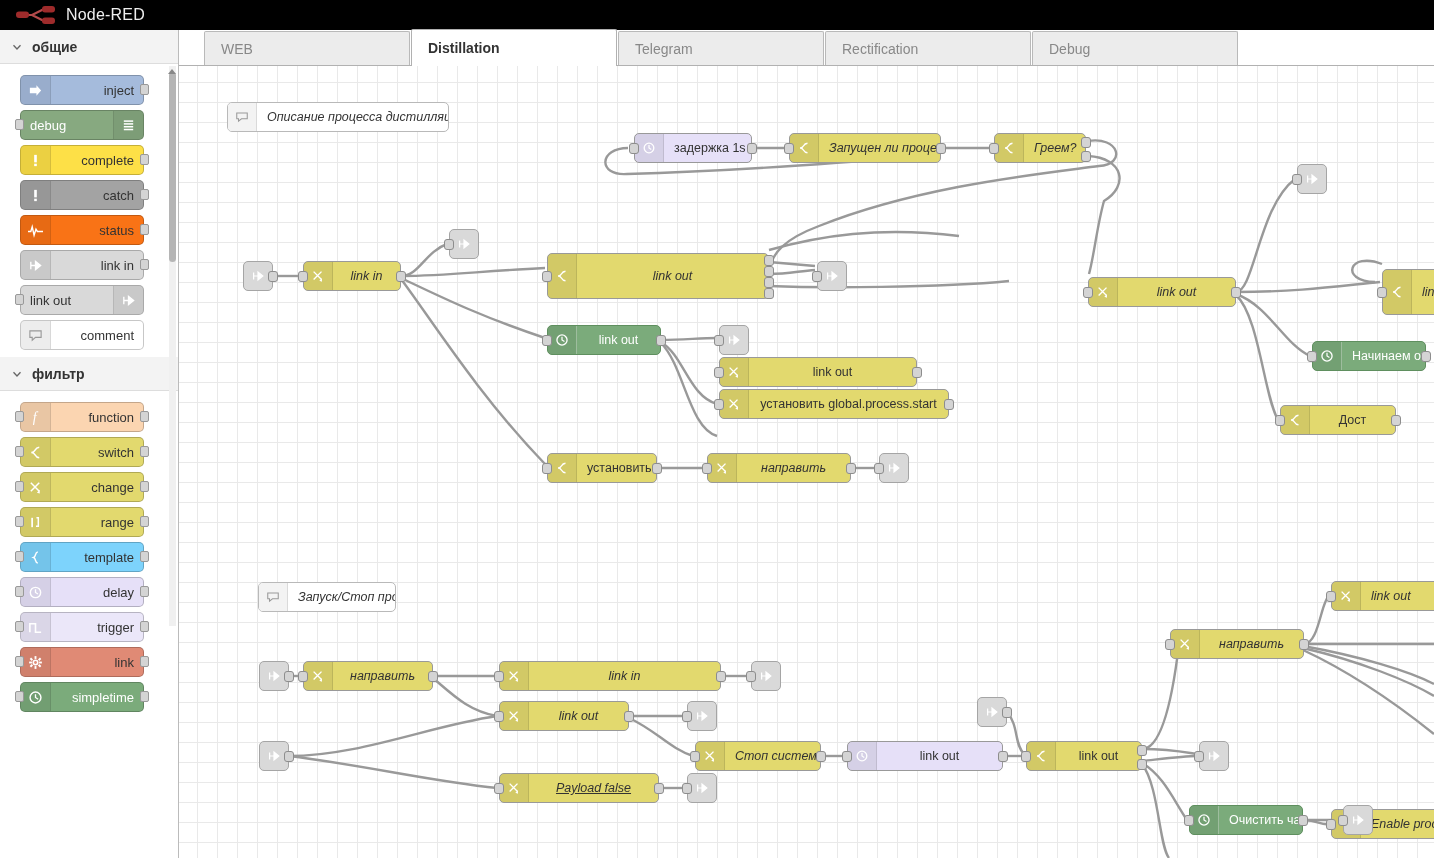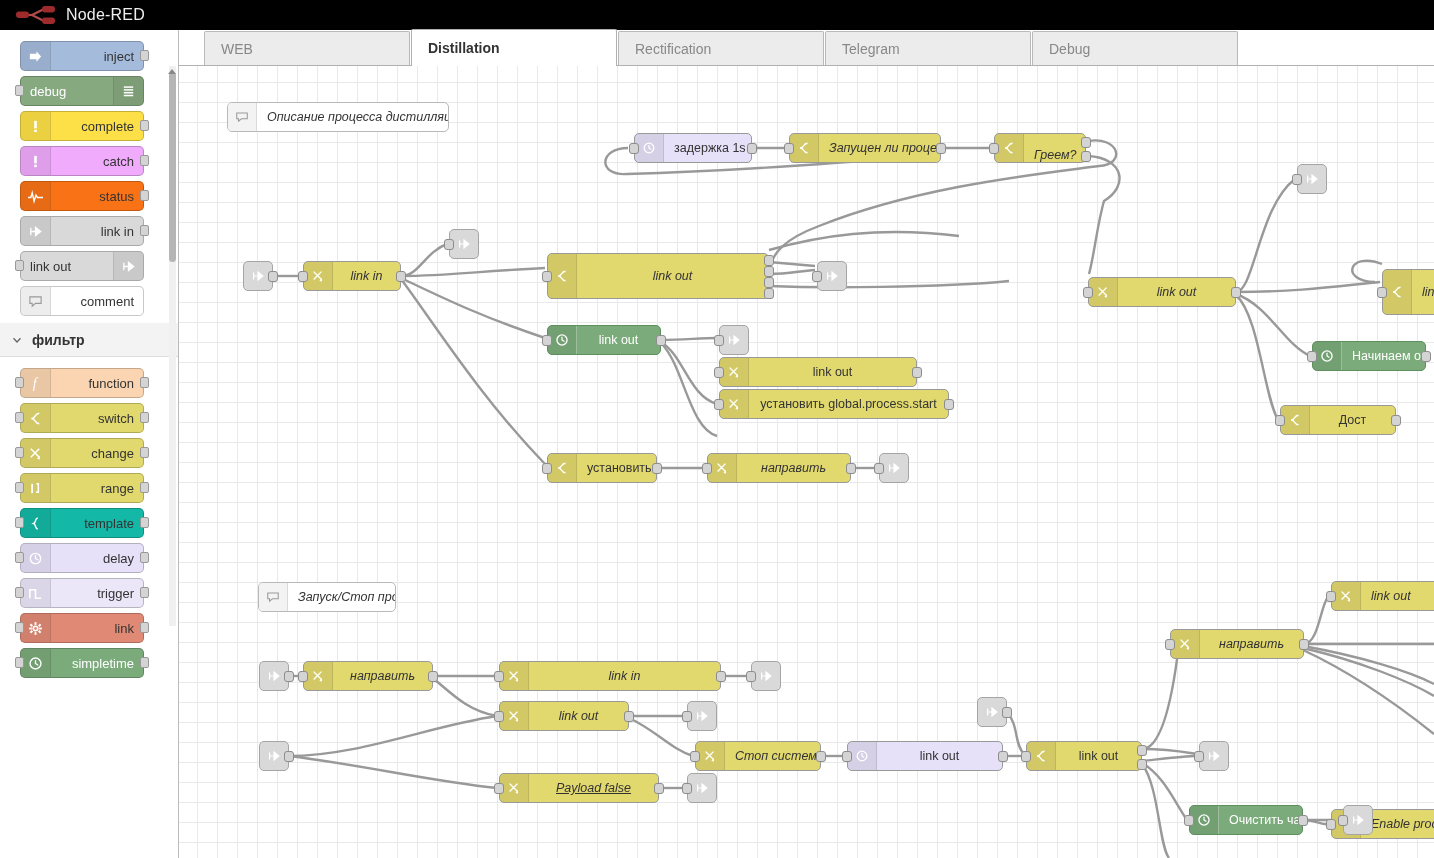--- a/index.html
+++ b/index.html
@@ -221,20 +221,28 @@
       <rect x="28" y="2" width="13" height="6.5" rx="3" fill="#9e2b2b"></rect>
       <rect x="28" y="13.5" width="13" height="6.5" rx="3" fill="#9e2b2b"></rect>
     </svg>
   </span>
   <span id="brand">Node-RED</span>
 </div>
 
 <div id="palette">
 
 
+  <div class="pal-category">
+    <span class="chev">
+      <svg class="glyph" viewBox="0 0 10 10" width="10" height="10">
+        <path d="M1.5,3.2 L5,7 L8.5,3.2" fill="none" stroke="#666" stroke-width="1.3"></path>
+      </svg>
+    </span>
+    <span>общие</span>
+  </div>
   <div class="pal-body">
 
     <div class="pal-node" style="background:#a5bbdc">
       <span class="ic">
         <svg class="glyph" viewBox="0 0 16 16" width="15" height="15">
           <path d="M2,5 L9,5 L9,2.5 L14,8 L9,13.5 L9,11 L2,11 Z" fill="#fff"></path>
         </svg>
         </span>
       <span class="lbl">inject</span>
       <span class="port out"></span>
@@ -259,21 +267,21 @@
       <span class="ic">
         <svg class="glyph" viewBox="0 0 16 16" width="15" height="15">
           <rect x="6.6" y="2" width="2.8" height="8" fill="#fff"></rect>
             <rect x="6.6" y="11.4" width="2.8" height="2.6" fill="#fff"></rect>
         </svg>
         </span>
       <span class="lbl">complete</span>
       <span class="port out"></span>
     </div>
 
-    <div class="pal-node" style="background:#f0abfc">
+    <div class="pal-node" style="background:#a3a3a3">
       <span class="ic">
         <svg class="glyph" viewBox="0 0 16 16" width="15" height="15">
           <rect x="6.6" y="2" width="2.8" height="8" fill="#fff"></rect>
             <rect x="6.6" y="11.4" width="2.8" height="2.6" fill="#fff"></rect>
         </svg>
         </span>
       <span class="lbl">catch</span>
       <span class="port out"></span>
     </div>
 
@@ -366,21 +374,21 @@
         <svg class="glyph" viewBox="0 0 16 16" width="15" height="15">
           <rect x="3.5" y="3" width="1.8" height="10" fill="#fff"></rect>
           <path d="M9,3 L11,3 L11,12 L8.5,12" stroke="#fff" stroke-width="1.6" fill="none"></path>
         </svg>
         </span>
       <span class="lbl">range</span>
       <span class="port in"></span>
       <span class="port out"></span>
     </div>
 
-    <div class="pal-node" style="background:#14b8a6">
+    <div class="pal-node" style="background:#7dd3fc">
       <span class="ic">
         <svg class="glyph" viewBox="0 0 16 16" width="15" height="15">
           <path d="M10.5,2 C7,2.5 9,7 6,8 C9,9 7,13.5 10.5,14" fill="none" stroke="#fff" stroke-width="1.6"></path>
         </svg>
         </span>
       <span class="lbl">template</span>
       <span class="port in"></span>
       <span class="port out"></span>
     </div>
 
@@ -452,24 +460,24 @@
 </div>
 
 <div id="tabbar">
   <div class="tab">
       <span>WEB</span>
     </div>
   <div class="tab active">
       <span>Distillation</span>
     </div>
   <div class="tab">
+      <span>Telegram</span>
+    </div>
+  <div class="tab">
       <span>Rectification</span>
-    </div>
-  <div class="tab">
-      <span>Telegram</span>
     </div>
   <div class="tab">
       <span>Debug</span>
     </div>
 </div>
 
 <div id="canvas">
   <svg id="wires">
     <g fill="none" stroke="#999" stroke-width="2.4">
 
@@ -571,21 +579,21 @@
     <span class="p in"></span>
     <span class="nic">
       <svg class="glyph" viewBox="0 0 16 16" width="14" height="14">
           <path d="M12,2.5 C6,3 9,8 3.5,8 C9,8 6,13 12,13.5" fill="none" stroke="#fff" stroke-width="1.6"></path>
         </svg>
     </span>
     <span class="nlbl">Запущен ли процесс?</span>
     <span class="p out"></span>
   </div>
 
-  <div class="node n-switch italic" style="left:815px; top:67px; width:92px;align-items:flex-end;">
+  <div class="node n-switch italic" style="left:815px; top:67px; width:92px;">
     <span class="p in"></span>
     <span class="nic">
       <svg class="glyph" viewBox="0 0 16 16" width="14" height="14">
           <path d="M12,2.5 C6,3 9,8 3.5,8 C9,8 6,13 12,13.5" fill="none" stroke="#fff" stroke-width="1.6"></path>
         </svg>
     </span>
     <span class="nlbl">Греем?</span>
     <span class="p out" style="top:3px"></span>
     <span class="p out" style="top:17px"></span>
   </div>

